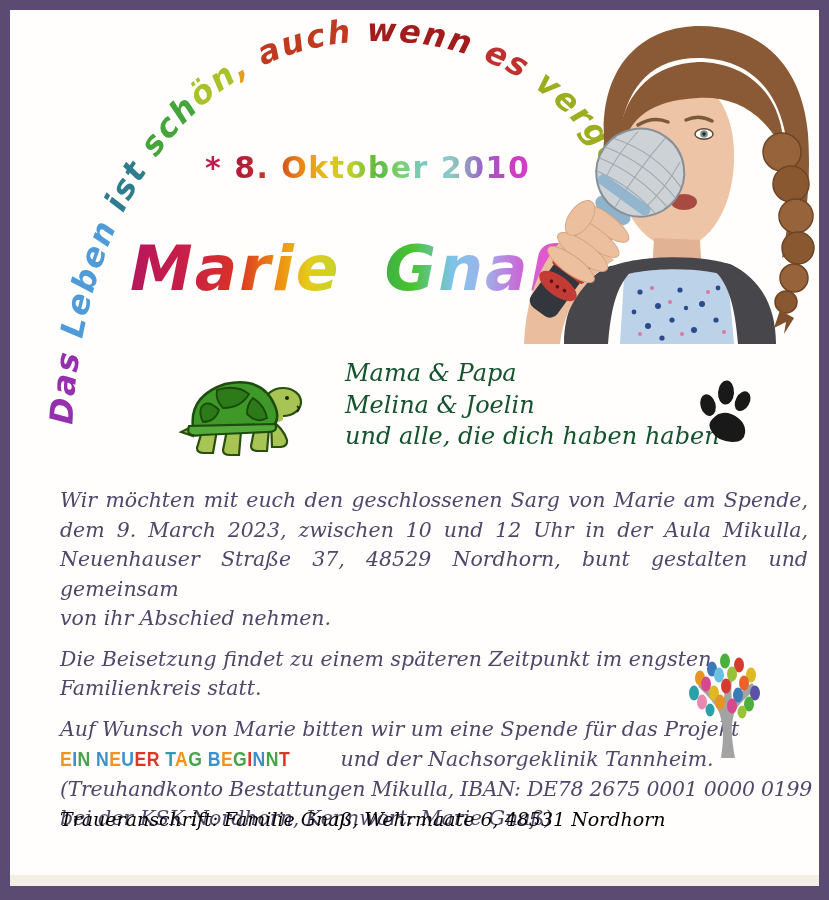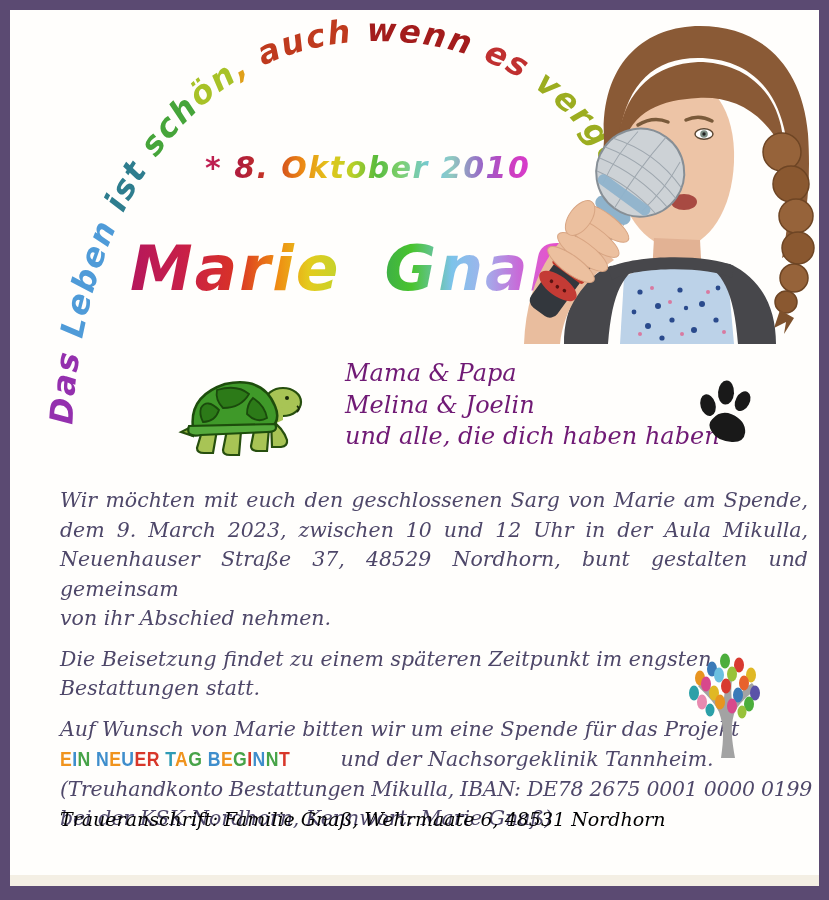--- a/index.html
+++ b/index.html
@@ -10,21 +10,21 @@
   .frame{position:absolute;inset:0;border:10px solid #5b4a72;border-bottom-width:14px;pointer-events:none;z-index:40;}
   .bottom-tint{position:absolute;left:10px;right:10px;bottom:14px;height:11px;background:#f4efe4;z-index:1;}
 
   
   .arc-svg{position:absolute;left:25px;top:15px;z-index:3;}
   .arc-svg text{font-family:"DejaVu Sans",sans-serif;font-style:italic;font-weight:600;font-size:32px;letter-spacing:2px;}
 
   
   .birth-date{
     position:absolute;left:205px;top:150px;z-index:4;
-    font-family:"DejaVu Sans",sans-serif;font-style:italic;font-weight:600;
+    font-family:"DejaVu Sans",sans-serif;font-weight:600;
     font-size:30px;letter-spacing:1.5px;white-space:nowrap;
     background:linear-gradient(90deg,#c22055 0%,#b01d3a 11%,#cc3c1e 21%,#ec8a14 30%,#e3c51a 38%,#bcd026 45%,#57bb3d 53%,#7ed06e 60%,#74c8e2 70%,#8fc9c0 76%,#9a5ec8 86%,#cc3ec0 94%,#d83ccc 100%);
     -webkit-background-clip:text;background-clip:text;color:transparent;-webkit-text-fill-color:transparent;
   }
 
   
   .name-title{
     position:absolute;left:130px;top:232px;z-index:4;
     font-family:"DejaVu Sans",sans-serif;font-style:italic;font-weight:600;
     font-size:63px;letter-spacing:2px;word-spacing:20px;white-space:nowrap;
@@ -32,21 +32,21 @@
     -webkit-background-clip:text;background-clip:text;color:transparent;-webkit-text-fill-color:transparent;
   }
 
   .photo{position:absolute;left:512px;top:12px;width:309px;height:332px;z-index:5;}
   .turtle{position:absolute;left:175px;top:368px;z-index:3;}
   .paw{position:absolute;left:694px;top:378px;z-index:3;}
   .tree{position:absolute;left:686px;top:650px;z-index:3;}
 
   .family-block{
     position:absolute;left:345px;top:358px;z-index:3;
-    font-style:italic;font-size:24px;line-height:1.32;color:#701a75;white-space:nowrap;
+    font-style:italic;font-size:24px;line-height:1.32;color:#14532d;white-space:nowrap;
   }
 
   .body-text{position:absolute;left:60px;top:486px;width:748px;z-index:3;
     font-style:italic;font-size:20.5px;line-height:29.5px;color:#4e4769;}
   .jline{text-align:justify;text-align-last:justify;}
   .gap{height:11px;}
   .tight{letter-spacing:-0.3px;white-space:nowrap;}
   .logo{display:inline-block;font-family:"Liberation Sans",sans-serif;font-style:normal;
     font-weight:700;font-size:21px;letter-spacing:0.5px;transform:scaleX(.84);transform-origin:0 60%;
     vertical-align:baseline;white-space:pre;}
@@ -214,21 +214,21 @@
     </g>
   </svg>
 
   <div class="body-text">
     <div class="jline">Wir möchten mit euch den geschlossenen Sarg von Marie am Spende,</div>
     <div class="jline">dem 9. March 2023, zwischen 10 und 12 Uhr in der Aula Mikulla,</div>
     <div class="jline">Neuenhauser Straße 37, 48529 Nordhorn, bunt gestalten und gemeinsam</div>
     <div>von ihr Abschied nehmen.</div>
     <div class="gap"></div>
     <div>Die Beisetzung findet zu einem späteren Zeitpunkt im engsten</div>
-    <div>Bestattungen statt.</div>
+    <div>Familienkreis statt.</div>
     <div class="gap"></div>
     <div>Auf Wunsch von Marie bitten wir um eine Spende für das Projekt</div>
     <div>
       <span class="logo"><span style="color: rgb(240, 148, 30);">E</span><span style="color: rgb(63, 142, 204);">I</span><span style="color: rgb(71, 163, 72);">N</span><span> </span><span style="color: rgb(63, 142, 204);">N</span><span style="color: rgb(240, 148, 30);">E</span><span style="color: rgb(63, 142, 204);">U</span><span style="color: rgb(216, 55, 42);">E</span><span style="color: rgb(216, 55, 42);">R</span><span> </span><span style="color: rgb(46, 155, 181);">T</span><span style="color: rgb(240, 148, 30);">A</span><span style="color: rgb(71, 163, 72);">G</span><span> </span><span style="color: rgb(63, 142, 204);">B</span><span style="color: rgb(240, 148, 30);">E</span><span style="color: rgb(71, 163, 72);">G</span><span style="color: rgb(216, 55, 42);">I</span><span style="color: rgb(63, 142, 204);">N</span><span style="color: rgb(71, 163, 72);">N</span><span style="color: rgb(216, 55, 42);">T</span></span><span> und der Nachsorgeklinik Tannheim.</span>
     </div>
     <div class="tight">(Treuhandkonto Bestattungen Mikulla, IBAN: DE78 2675 0001 0000 0199 92,</div>
     <div>bei der KSK Nordhorn, Kennwort: Marie Gnaß)</div>
   </div>
 
   <svg class="tree" width="80" height="110" viewBox="0 0 80 110">

